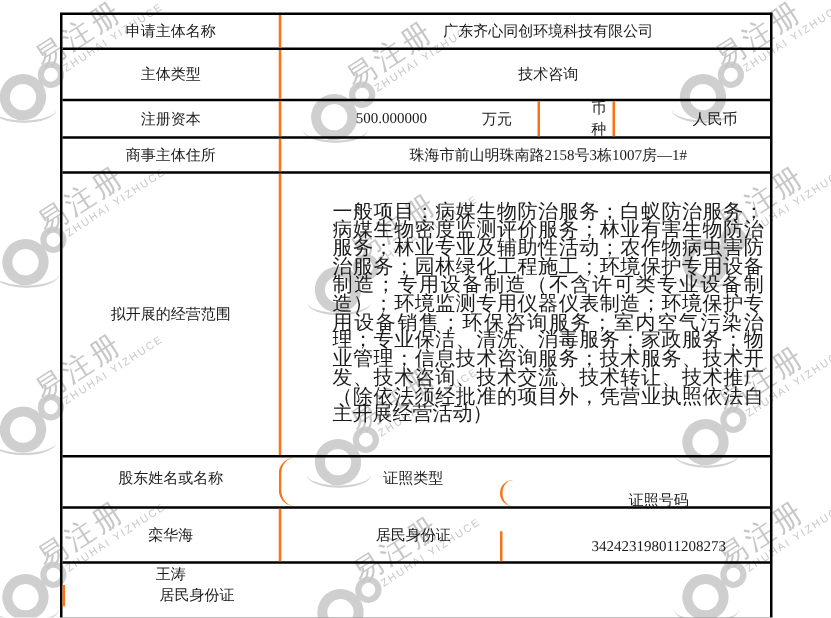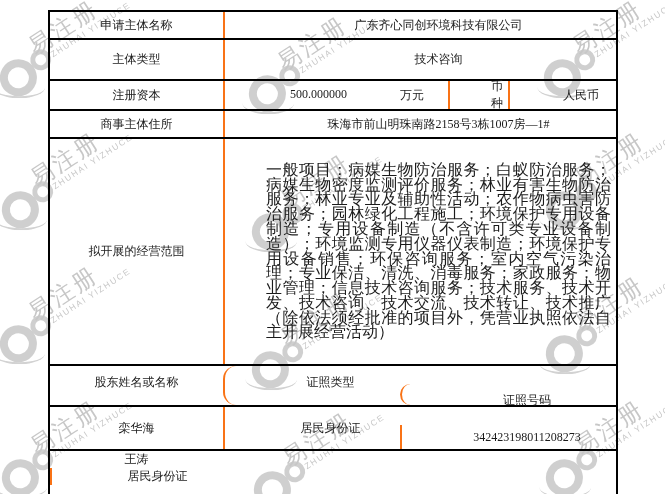--- a/index.html
+++ b/index.html
@@ -37,21 +37,21 @@
   .t-row:last-child{border-bottom:none;flex-direction:column;}
   .h1{height:28px}.h2{height:41px}.h3{height:30px}.h4{height:28px}
   .h5{height:227px}.h6{height:41px}.h7{height:44px}.h8{height:43px}
   .cell{
     display:flex;align-items:center;justify-content:center;
     text-align:center;box-sizing:border-box;min-width:0;
   }
   .cell + .cell{border-left:2px solid #f97316;padding-left:36px;}
   .c-label{width:173px;flex:none;}
   .c-rest{flex:1;}
-  .c-cap{width:225px;flex:none;}
+  .c-cap{width:207px;flex:none;}
   .c-curlbl{width:60px;flex:none;}
   .c-cur{flex:1;}
   .c-mid{width:177px;flex:none;}
   .c-num{flex:1;margin-top:18px;}
   .cap-split{display:flex;width:100%;}
   .cap-amount{flex:1.6;text-align:center;}
   .cap-unit{flex:1;text-align:center;}
   .scope-cell{align-items:center;}
   .scope-text{
     padding:0 5px;text-align:justify;text-align-last:left;

